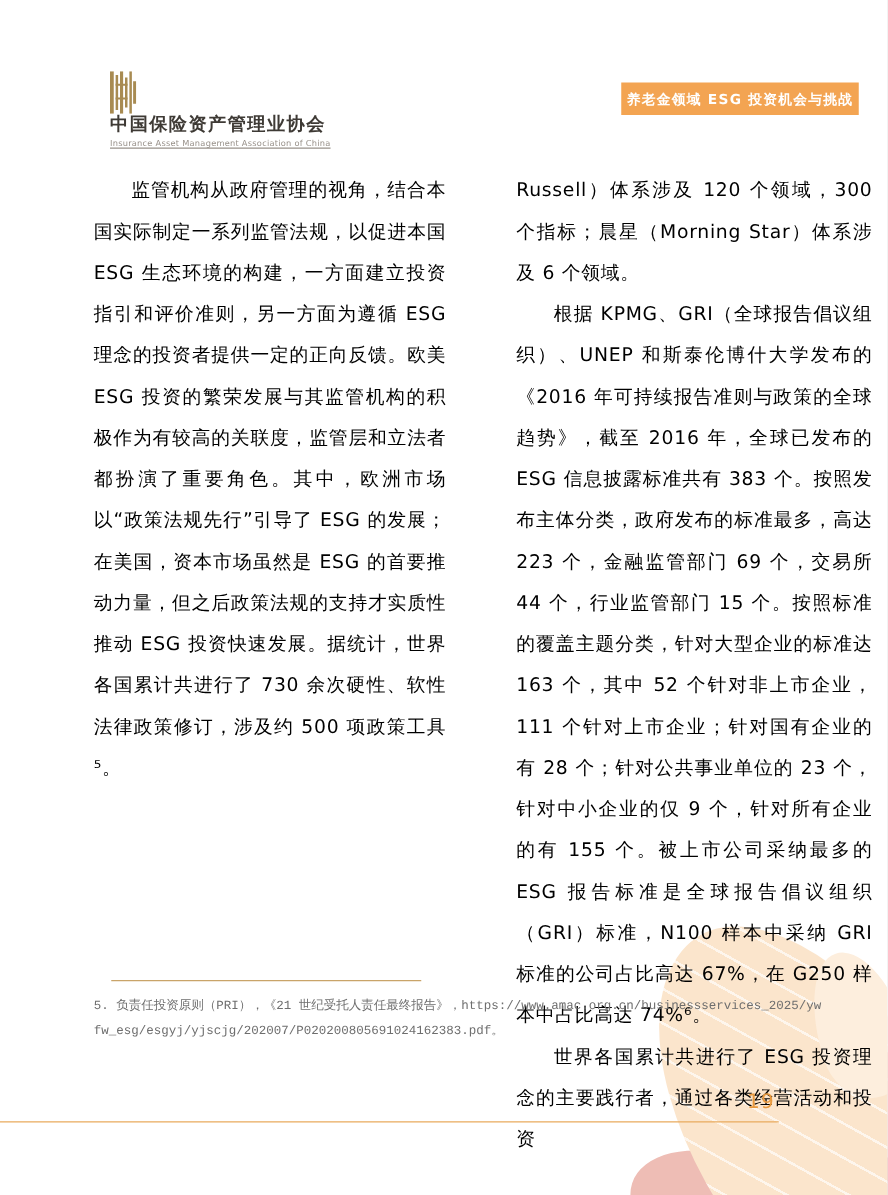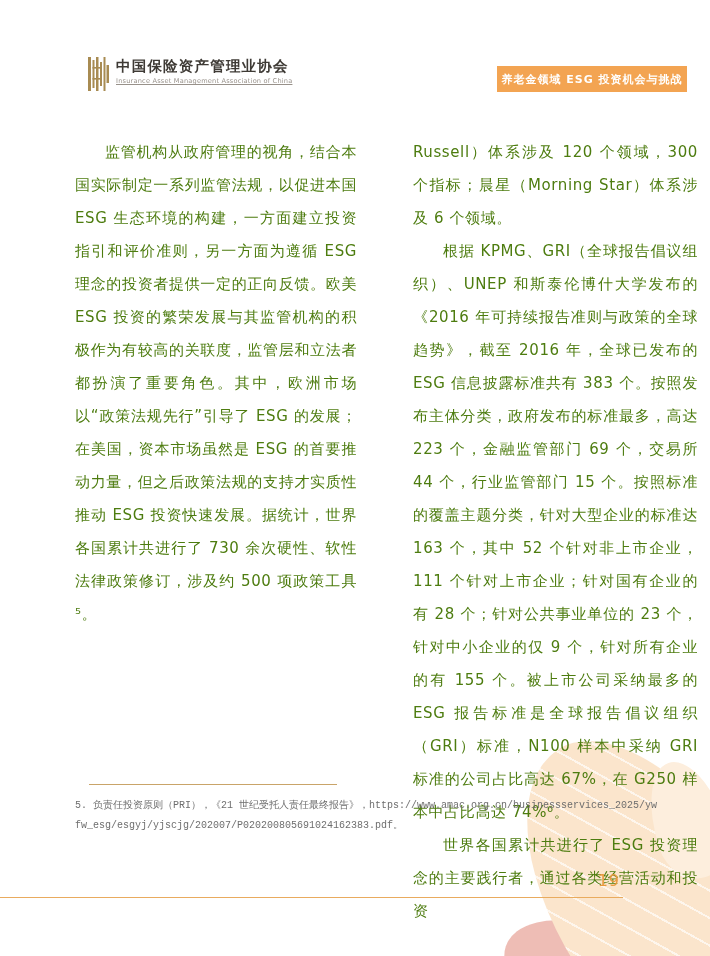--- a/index.html
+++ b/index.html
@@ -34,34 +34,34 @@
     transform:rotate(-35deg);
   }
   .leaf-cream-small {
     left:652px; top:760px; width:70px; height:120px;
     background:#fdeedd; border-radius:50% 50% 50% 50% / 65% 60% 40% 35%;
     transform:rotate(-18deg);
   }
   
   .content { position:absolute; inset:0; z-index:2; }
   
-  .header-logo { position:absolute; left:88px; top:57px; display:flex; align-items:flex-start; }
+  .header-logo { position:absolute; left:88px; top:57px; display:flex; align-items:flex-start;flex-direction:column; }
   .logo-mark { width:21px; height:34px; margin-right:7px; }
   .logo-texts { display:flex; flex-direction:column; }
   .logo-zh { font-size:14.5px; font-weight:bold; color:#3e3a35; letter-spacing:1.2px; line-height:19px; }
   .logo-en { font-size:6.6px; color:#98918a; letter-spacing:.2px; line-height:10px;text-decoration:underline; }
   .header-badge {
     position:absolute; left:497px; top:66px; width:190px; height:26px;
     background:#f3a452; color:#ffffff; font-size:11px; font-weight:bold;
     letter-spacing:1px; display:flex; align-items:center; justify-content:center;
   }
   
   .column {
     position:absolute; top:136px; font-size:15px; line-height:33px;
-    color:#4d7c0f; text-align:justify; letter-spacing:.6px;
+    color:#000000; text-align:justify; letter-spacing:.6px;
   }
   .col-left  { left:75px;  width:282px; }
   .col-right { left:373px; width:285px;margin-left:40px; }
   .column p { margin:0; }
   .column p.indent { text-indent:2em; }
   
   .footnote-rule {
     position:absolute; left:89px; top:784px; width:248px; height:1px;
     background:#c9a469;
   }

